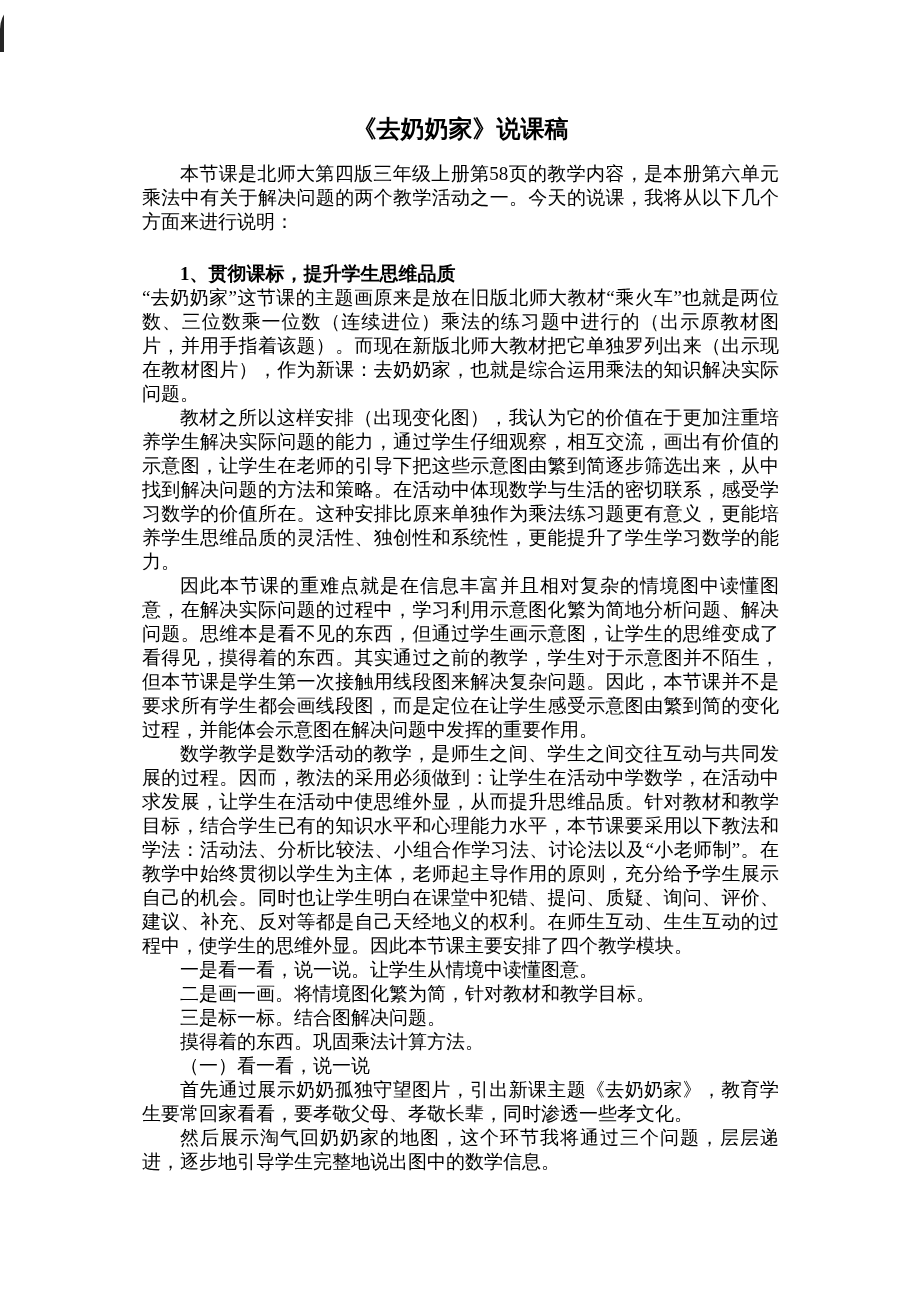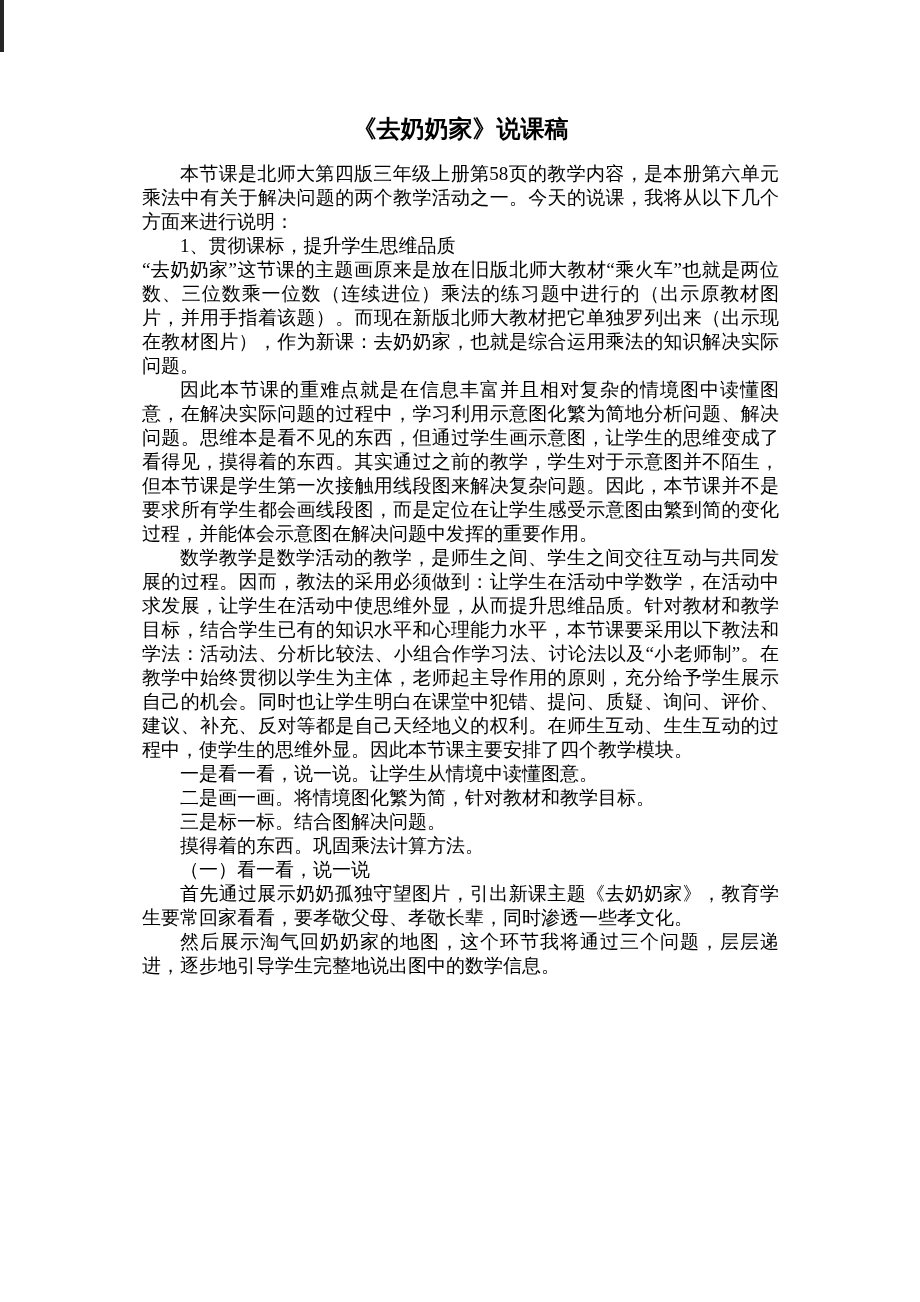--- a/index.html
+++ b/index.html
@@ -7,20 +7,21 @@
     width: 920px; height: 1302px;
     background: #ffffff;
     font-family: "Liberation Serif", "DejaVu Serif", serif;
   }
   .page {
     position: relative;
     width: 920px; height: 1302px;
     background: #ffffff;
     color: #000000;
     overflow: hidden;
+    border-radius: 29px;
   }
   .edge-mark {
     position: absolute;
     left: 0; top: 0;
     width: 4px; height: 52px;
     background: #262626;
   }
   .content {
     position: absolute;
     left: 142px; top: 112px;
@@ -34,34 +35,35 @@
     text-align: center;
   }
   .paragraphs p {
     margin: 0;
     font-size: 19px;
     line-height: 24px;
     text-align: justify;
     word-break: break-all;
   }
   .paragraphs p.indent { text-indent: 2em; }
-  .paragraphs p.heading { font-weight: normal; }
+  .paragraphs p.heading { font-weight: bold; margin-top: 28px; }
   .paragraphs p b.lead { font-weight: bold; }
 </style>
 </head>
 <body>
 
 <div class="page">
   <div class="edge-mark"></div>
   <div class="content">
     <h1 class="doc-title">《去奶奶家》说课稿</h1>
     <div class="paragraphs" id="paragraphs">
         <p class="indent ">本节课是北师大第四版三年级上册第58页的教学内容，是本册第六单元乘法中有关于解决问题的两个教学活动之一。今天的说课，我将从以下几个方面来进行说明：</p>
         <p class="indent heading">1、贯彻课标，提升学生思维品质</p>
         <p class="">“去奶奶家”这节课的主题画原来是放在旧版北师大教材“乘火车”也就是两位数、三位数乘一位数（连续进位）乘法的练习题中进行的（出示原教材图片，并用手指着该题）。而现在新版北师大教材把它单独罗列出来（出示现在教材图片），作为新课：去奶奶家，也就是综合运用乘法的知识解决实际问题。</p>
+        <p class="indent ">教材之所以这样安排（出现变化图），我认为它的价值在于更加注重培养学生解决实际问题的能力，通过学生仔细观察，相互交流，画出有价值的示意图，让学生在老师的引导下把这些示意图由繁到简逐步筛选出来，从中找到解决问题的方法和策略。在活动中体现数学与生活的密切联系，感受学习数学的价值所在。这种安排比原来单独作为乘法练习题更有意义，更能培养学生思维品质的灵活性、独创性和系统性，更能提升了学生学习数学的能力。</p>
         <p class="indent ">因此本节课的重难点就是在信息丰富并且相对复杂的情境图中读懂图意，在解决实际问题的过程中，学习利用示意图化繁为简地分析问题、解决问题。思维本是看不见的东西，但通过学生画示意图，让学生的思维变成了看得见，摸得着的东西。其实通过之前的教学，学生对于示意图并不陌生，但本节课是学生第一次接触用线段图来解决复杂问题。因此，本节课并不是要求所有学生都会画线段图，而是定位在让学生感受示意图由繁到简的变化过程，并能体会示意图在解决问题中发挥的重要作用。</p>
         <p class="indent ">数学教学是数学活动的教学，是师生之间、学生之间交往互动与共同发展的过程。因而，教法的采用必须做到：让学生在活动中学数学，在活动中求发展，让学生在活动中使思维外显，从而提升思维品质。针对教材和教学目标，结合学生已有的知识水平和心理能力水平，本节课要采用以下教法和学法：活动法、分析比较法、小组合作学习法、讨论法以及“小老师制”。在教学中始终贯彻以学生为主体，老师起主导作用的原则，充分给予学生展示自己的机会。同时也让学生明白在课堂中犯错、提问、质疑、询问、评价、建议、补充、反对等都是自己天经地义的权利。在师生互动、生生互动的过程中，使学生的思维外显。因此本节课主要安排了四个教学模块。</p>
         <p class="indent ">一是看一看，说一说。让学生从情境中读懂图意。</p>
         <p class="indent ">二是画一画。将情境图化繁为简，针对教材和教学目标。</p>
         <p class="indent ">三是标一标。结合图解决问题。</p>
         <p class="indent ">摸得着的东西。巩固乘法计算方法。</p>
         <p class="indent ">（一）看一看，说一说</p>
         <p class="indent ">首先通过展示奶奶孤独守望图片，引出新课主题《去奶奶家》，教育学生要常回家看看，要孝敬父母、孝敬长辈，同时渗透一些孝文化。</p>
         <p class="indent ">然后展示淘气回奶奶家的地图，这个环节我将通过三个问题，层层递进，逐步地引导学生完整地说出图中的数学信息。</p>
       </div>

